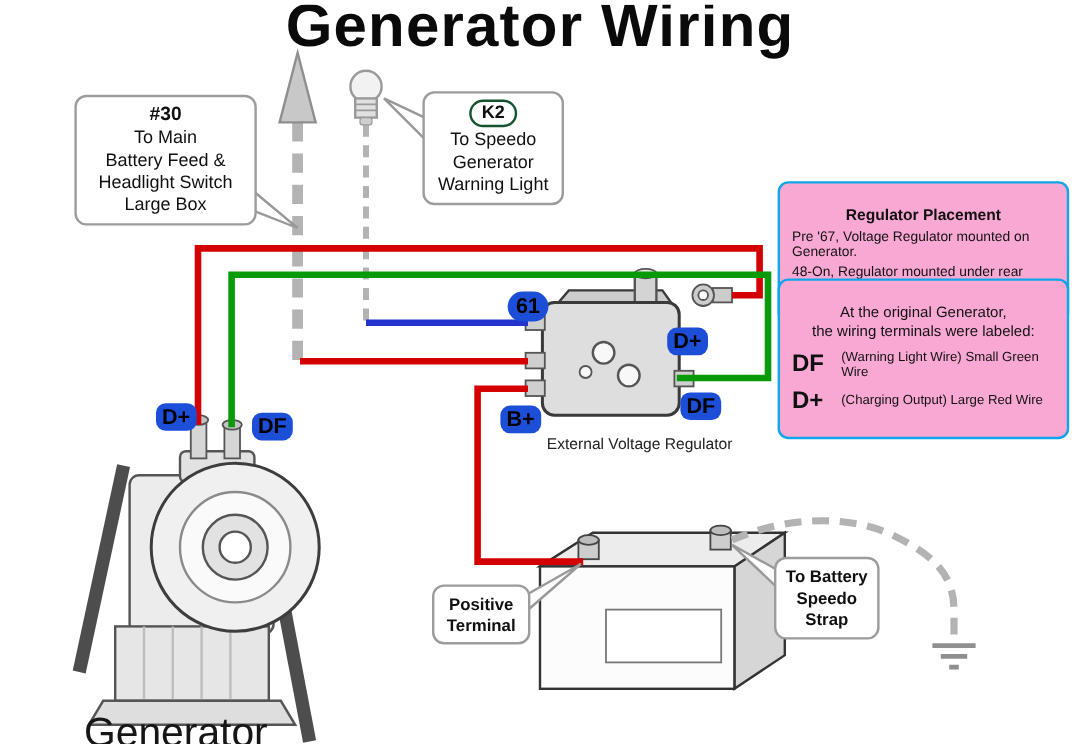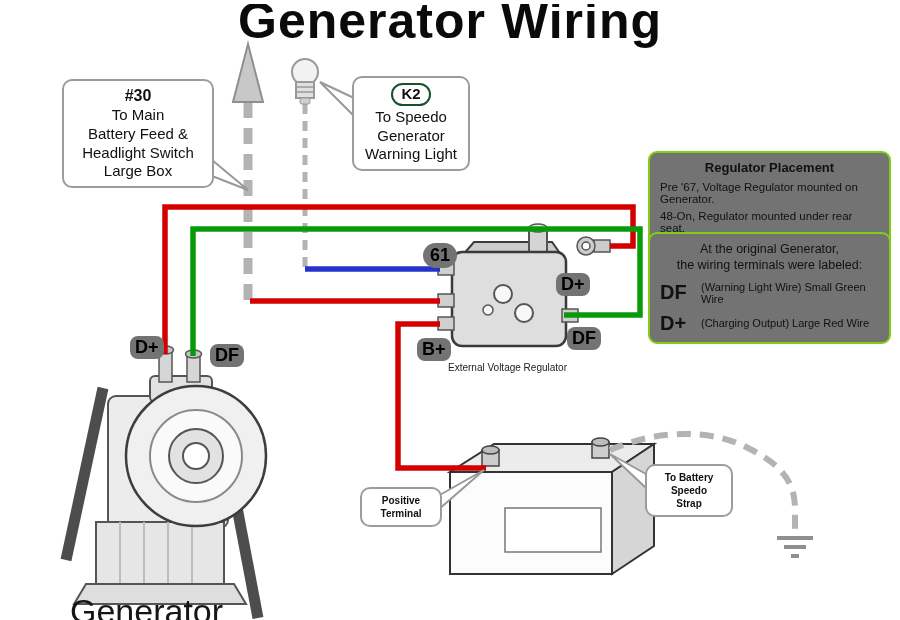--- a/index.html
+++ b/index.html
@@ -7,34 +7,34 @@
   body{font-family:"Liberation Sans",sans-serif;color:#111}
   .stage{position:relative;width:900px;height:620px;overflow:hidden;background:#fff;margin:4px auto}
   .layer{position:absolute;left:0;top:0;z-index:1}
   .title{position:absolute;left:0;right:0;top:-12px;z-index:2;text-align:center;
          font-size:50px;font-weight:bold;letter-spacing:1px;color:#0a0a0a}
   .callout{position:absolute;z-index:3;background:#fff;border:2px solid #9c9c9c;border-radius:10px;
            padding:5px 6px;text-align:center;font-size:15px;line-height:1.25;color:#101010}
   .callout .tag{font-weight:bold;font-size:16px}
   .tag-circle{display:inline-block;border:2px solid #14532d;border-radius:14px;
               padding:0 8px;font-weight:bold;font-size:15px;margin-bottom:2px}
-  .infobox{position:absolute;z-index:3;background:#737373;border:2px solid #84cc16;border-radius:9px;
-           padding:7px 10px;color:#111;text-align:left}
+  .infobox{position:absolute;z-index:3;background:#f9a8d4;border:2px solid #0ea5e9;border-radius:9px;
+           padding:18px 10px;color:#111;text-align:left}
   .infobox h3{font-size:13px;text-align:center;margin-bottom:6px;font-weight:bold}
   .infobox .line{font-size:11.5px;margin:5px 0}
   .infobox .tline{font-size:12.5px;text-align:center;font-weight:normal;line-height:1.3}
   .term-row{display:flex;align-items:center;gap:7px;margin-top:7px}
   .term-big{font-size:20px;font-weight:bold;min-width:34px}
   .term-desc{font-size:11px}
-  .pill{position:absolute;z-index:2;background:#737373;border-radius:8px;padding:0 5px;
+  .pill{position:absolute;z-index:2;background:#1d4ed8;border-radius:8px;padding:0 5px;
         font-weight:bold;font-size:18px;color:#000;line-height:1.3}
   .pill-round{border-radius:15px;padding:1px 7px}
-  .caption{position:absolute;z-index:2;font-size:10px;color:#222;}
+  .caption{position:absolute;z-index:2;font-size:13px;color:#222;text-align:center}
   .biglabel{position:absolute;z-index:2;font-size:34px;color:#161616}
-  .boldbox{font-weight:bold;font-size:10px;line-height:1.3}
+  .boldbox{font-weight:bold;font-size:14px;line-height:1.3}
   .wire{fill:none;stroke-width:5.5}
   .dash-thick{stroke:#b3b3b3;stroke-width:9;stroke-dasharray:16 10}
   .dash-mid{stroke:#b3b3b3;stroke-width:5;stroke-dasharray:10 7}
   .dash-wire{stroke:#b3b3b3;stroke-width:6;stroke-dasharray:14 9;fill:none}
 </style>
 </head>
 <body>
 
 <div class="stage">
 

